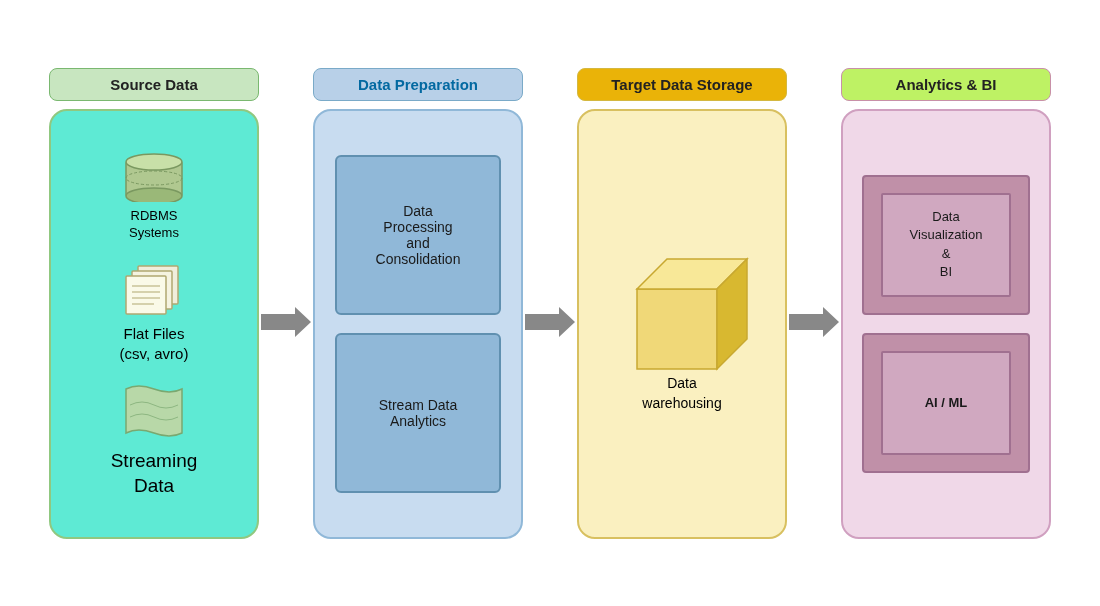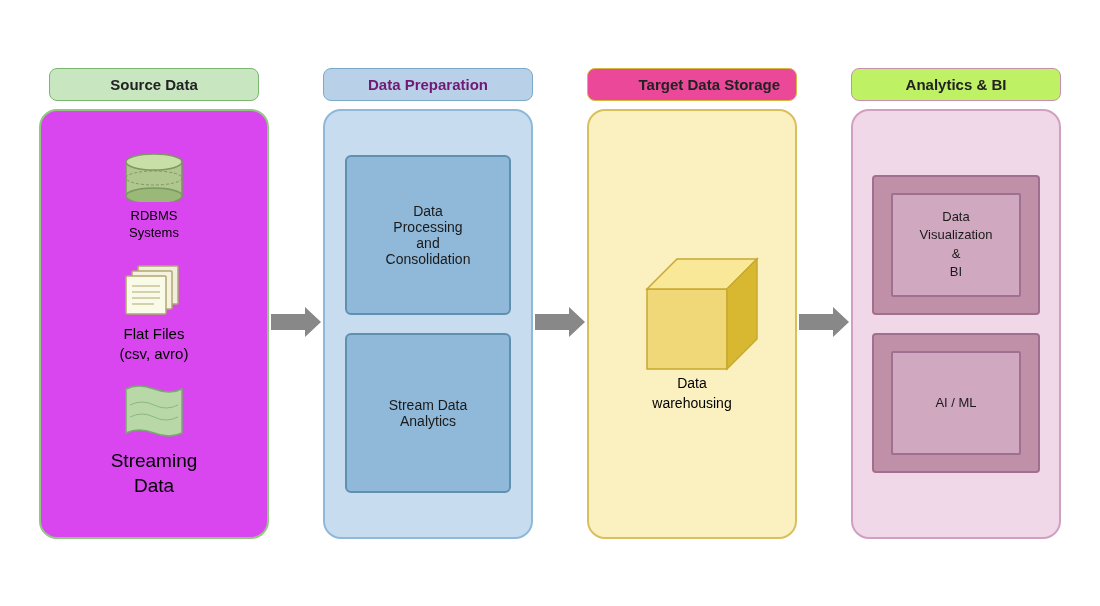--- a/index.html
+++ b/index.html
@@ -31,34 +31,34 @@
     }
     .column-header {
       font-weight: bold;
       font-size: 15px;
       text-align: center;
       border-radius: 8px;
       padding: 7px 16px;
       width: 210px;
     }
     .header-green { background: #c8e6c0; border: 1.5px solid #7ab870; color: #222; }
-    .header-blue { background: #b8d0e8; border: 1.5px solid #7aaac8; color: #701a75; }
-    .header-yellow { background: #ec4899; border: 1.5px solid #d4b840; color: #222; text-align: right; }
+    .header-blue { background: #b8d0e8; border: 1.5px solid #7aaac8; color: #0369a1; }
+    .header-yellow { background: #eab308; border: 1.5px solid #d4b840; color: #222; }
     .header-pink { background: #bef264; border: 1.5px solid #c890a8; color: #222; }
 
     .column-body {
       border-radius: 18px;
       display: flex;
       flex-direction: column;
       align-items: center;
       justify-content: center;
       padding: 18px 22px;
       gap: 18px;
     }
-    .body-green { background: #d946ef; border: 2px solid #90c880; width: 230px; height: 430px; justify-content: center; }
+    .body-green { background: #5eead4; border: 2px solid #90c880; width: 210px; height: 430px; justify-content: center; }
     .body-blue { background: #c8dcf0; border: 2px solid #90b8d8; width: 210px; height: 430px; }
     .body-yellow { background: #faf0c0; border: 2px solid #d8c060; width: 210px; height: 430px; }
     .body-pink { background: #f0d8e8; border: 2px solid #d0a0c0; width: 210px; height: 430px; }
 
     
     .arrow {
       display: flex;
       align-items: center;
       justify-content: center;
       width: 54px;
@@ -248,20 +248,20 @@
         <div class="analytics-box-inner">
           <span style="white-space:pre-line; text-align:center; line-height:1.4;">Data
 Visualization
 &amp;
 BI</span>
         </div>
       </div>
 
       <div class="analytics-box-outer">
         <div class="analytics-box-inner">
-          <span style="text-align:left;">AI / ML</span>
+          <span style="text-align:left;font-weight:bold;">AI / ML</span>
         </div>
       </div>
 
     </div>
   </div>
 
 </div>
 
 </body></html>

